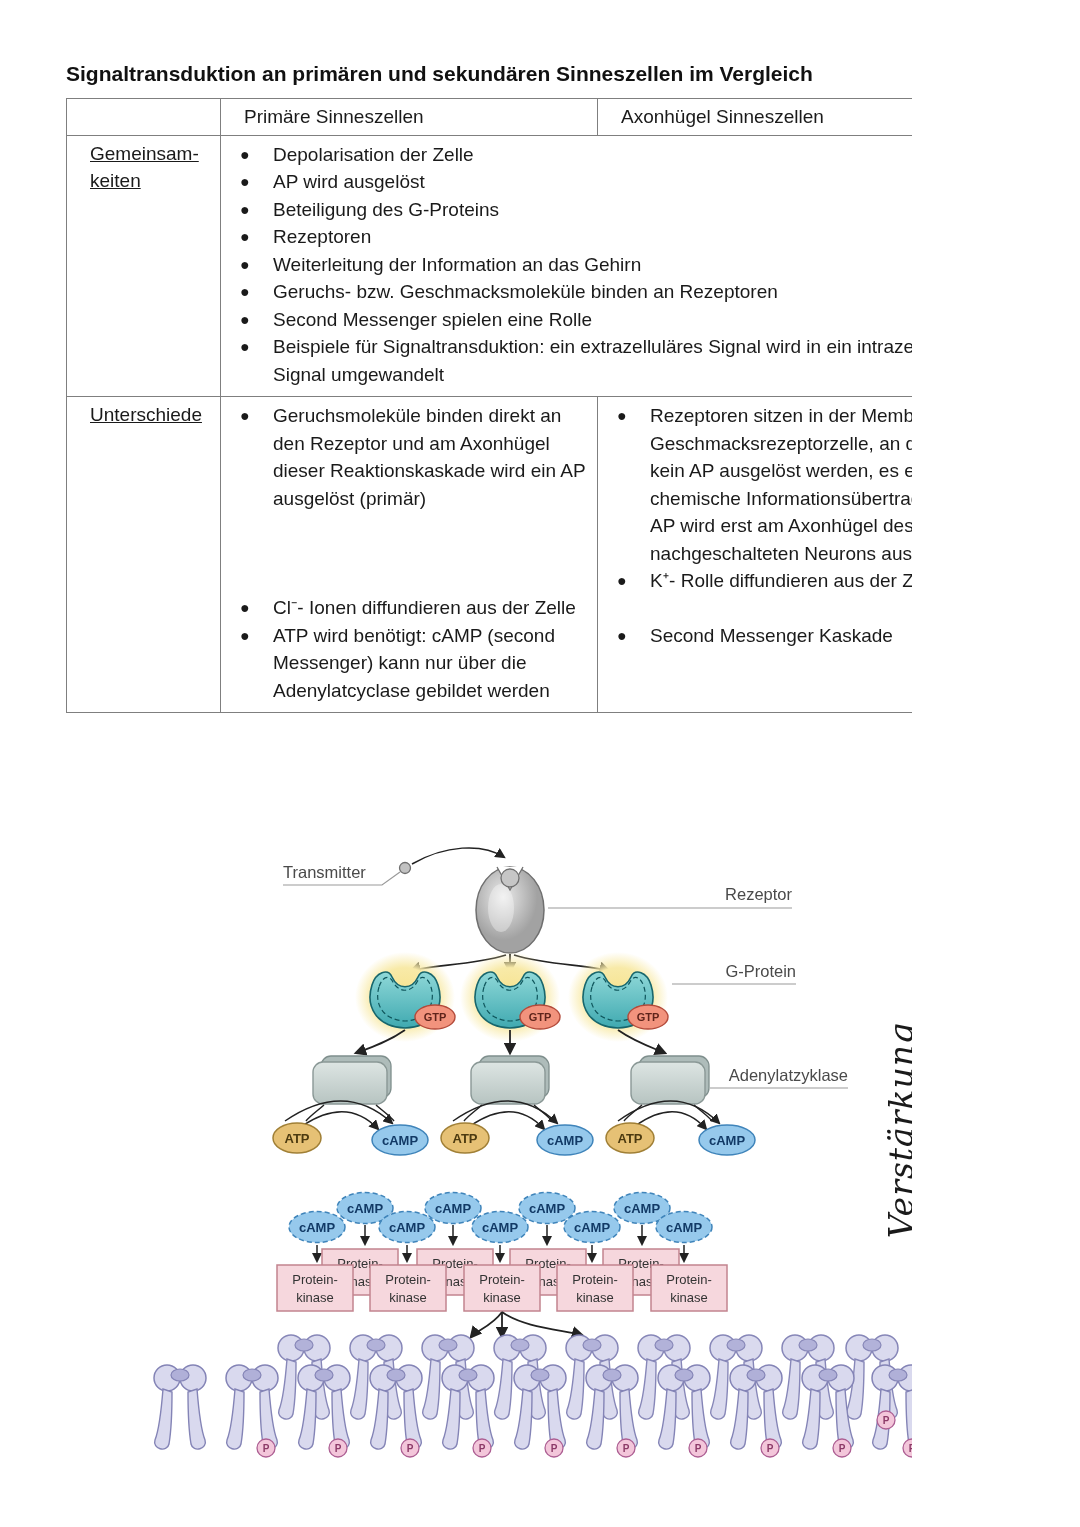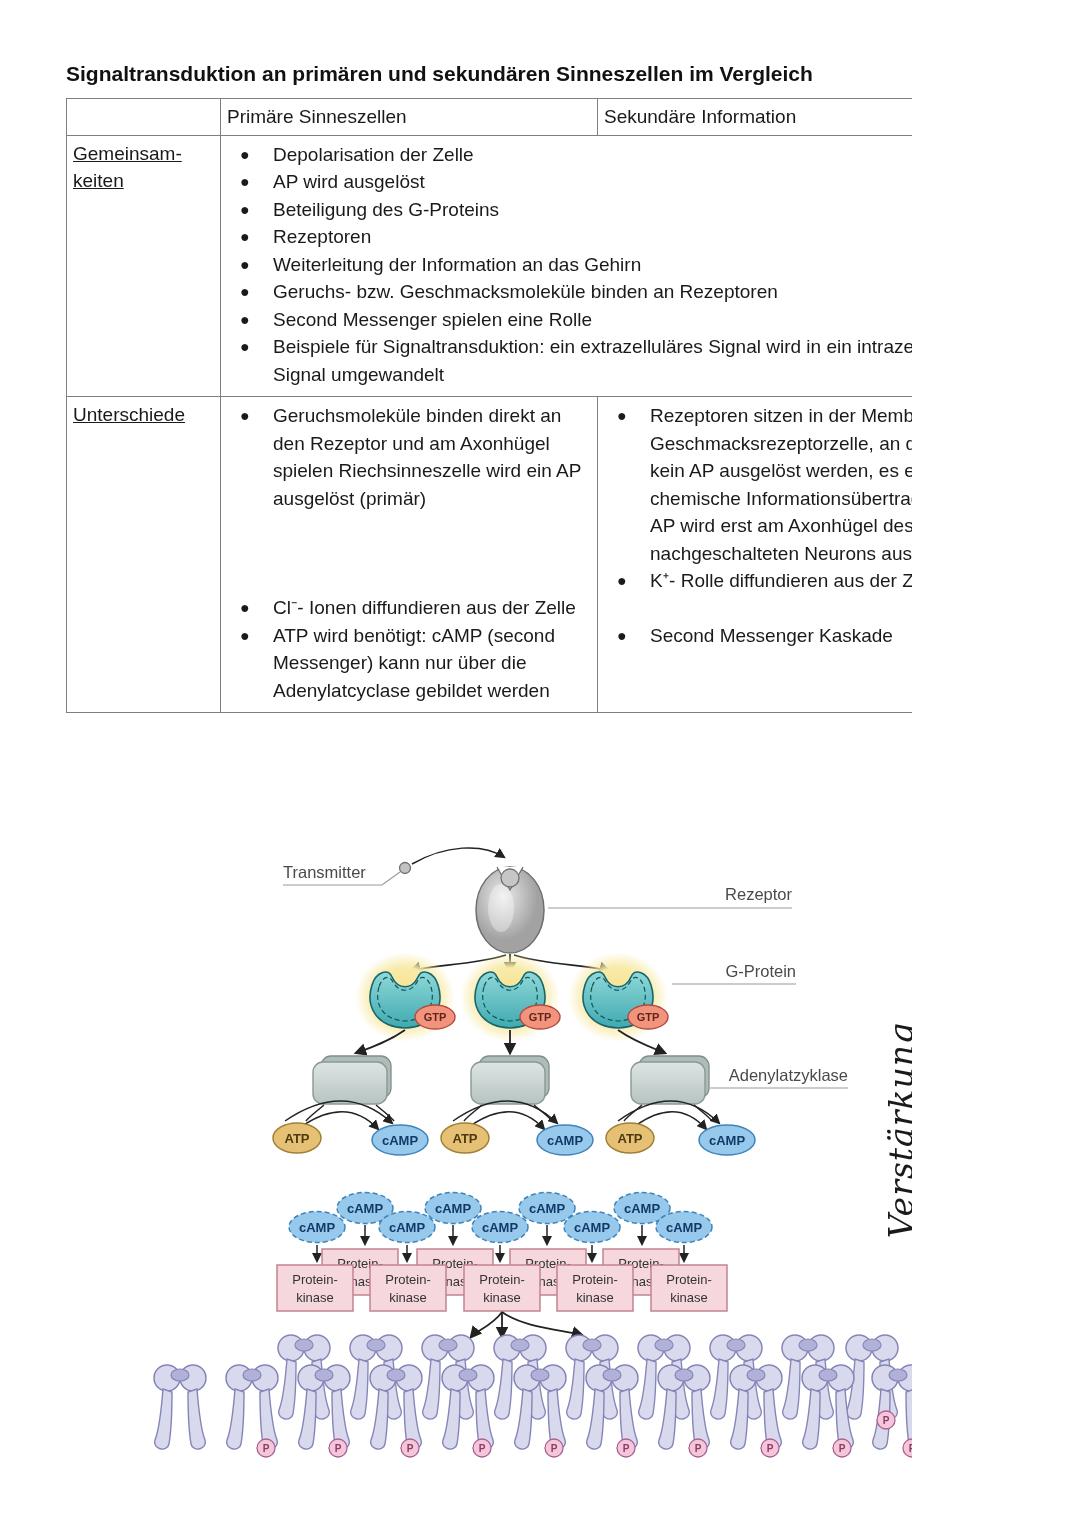--- a/index.html
+++ b/index.html
@@ -1,20 +1,20 @@
 <!DOCTYPE html>
 <html><head>
 <meta charset="utf-8">
 <style>
   html,body{margin:0;padding:0;background:#fff;}
   .page{position:relative;width:912px;height:1527px;background:#ffffff;overflow:hidden;
         font-family:"Liberation Sans", sans-serif;color:#1a1a1a;}
   .title{position:absolute;left:66px;top:62px;margin:0;font-size:21px;font-weight:bold;color:#111;}
   table.cmp{position:absolute;left:66px;top:98px;width:948px;border-collapse:collapse;table-layout:fixed;}
-  table.cmp td{border:1.5px solid #7f7f7f;vertical-align:top;font-size:19px;line-height:27.5px;padding:4px 6px;}
+  table.cmp td{border:1.5px solid #7f7f7f;vertical-align:top;font-size:19px;line-height:27.5px;padding:4px 23px;}
   td.hdr{padding:4px 8px;}
   td.rowlab{padding:4px 6px;text-decoration:underline;}
   .cell{padding:5px 4px 8px 0 !important;}
   .li{display:flex;}
   .li .dot{flex:0 0 40px;text-align:left;padding-left:19px;box-sizing:border-box;font-size:16px;}
   .li .txt{flex:1 1 auto;padding-right:4px;margin-left:12px;}
   .gap-cl{margin-top:82px;}
   .gap-smk{margin-top:27px;}
   .cap{position:absolute;left:128px;top:752px;font-size:17px;font-weight:bold;color:#111;}
   svg.diagram{position:absolute;left:120px;top:748px;}
@@ -39,21 +39,21 @@
   <table class="cmp">
     <colgroup>
         <col style="width:154px">
         <col style="width:377px">
         <col style="width:417px">
       </colgroup>
     <tbody>
         <tr>
       <td class="hdr"></td>
       <td class="hdr">Primäre Sinneszellen</td>
-      <td class="hdr">Sekundäre Information</td>
+      <td class="hdr">Axonhügel Sinneszellen</td>
     </tr>
     <tr>
       <td class="rowlab">Gemeinsam-keiten</td>
       <td class="cell" colspan="2">
         <div class="li">
               <span class="dot">●</span>
               <span class="txt">Depolarisation der Zelle</span>
             </div>
         <div class="li">
               <span class="dot">●</span>
@@ -83,21 +83,21 @@
               <span class="dot">●</span>
               <span class="txt">Beispiele für Signaltransduktion: ein extrazelluläres Signal wird in ein intrazelluläres Signal umgewandelt</span>
             </div>
       </td>
     </tr>
     <tr>
       <td class="rowlab">Unterschiede</td>
       <td class="cell">
         <div class="li">
               <span class="dot">●</span>
-              <span class="txt">Geruchsmoleküle binden direkt an den Rezeptor und am Axonhügel spielen Riechsinneszelle wird ein AP ausgelöst (primär)</span>
+              <span class="txt">Geruchsmoleküle binden direkt an den Rezeptor und am Axonhügel dieser Reaktionskaskade wird ein AP ausgelöst (primär)</span>
             </div>
         <div class="li gap-cl">
               <span class="dot">●</span>
               <span class="txt">Cl⁻- Ionen diffundieren aus der Zelle</span>
             </div>
         <div class="li">
               <span class="dot">●</span>
               <span class="txt">ATP wird benötigt: cAMP (second Messenger) kann nur über die Adenylatcyclase gebildet werden</span>
             </div>
       </td>

